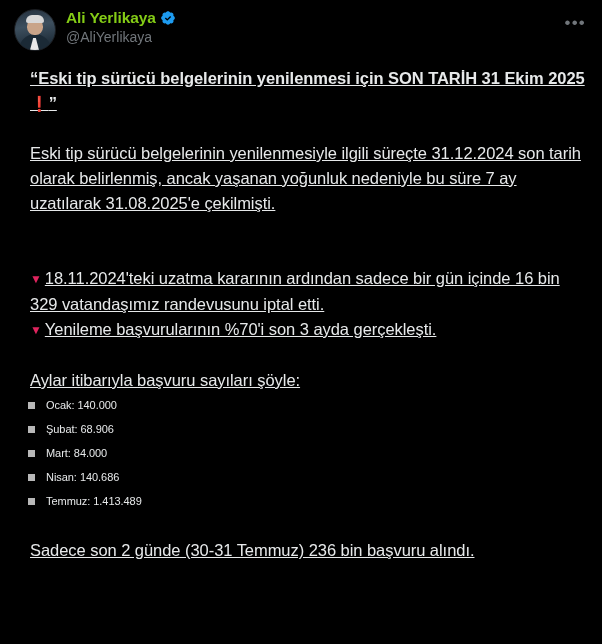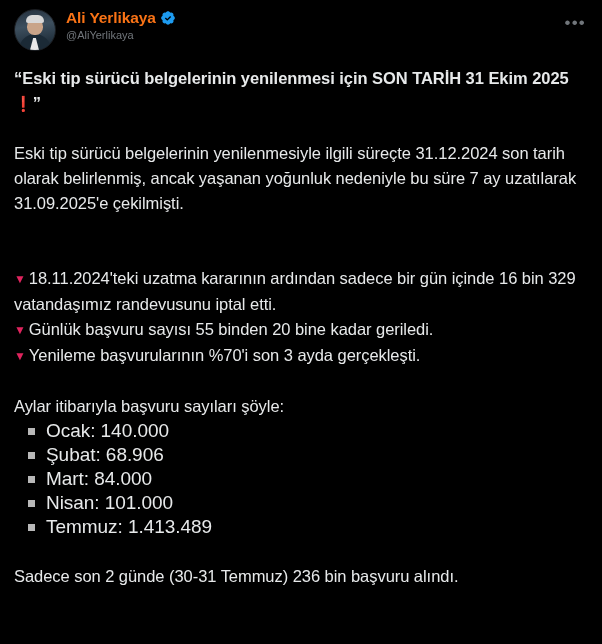--- a/index.html
+++ b/index.html
@@ -81,31 +81,31 @@
     flex: 1 1 auto;
     padding-top: 1px;
   }
   .name-row {
     display: flex;
     align-items: center;
   }
   .display-name {
     font-size: 15.5px;
     font-weight: bold;
-    color: #f97316;
+    color: #84cc16;
     letter-spacing: -0.1px;
   }
   .verified {
     margin-left: 4px;
     display: inline-flex;
     width: 16px;
     height: 16px;
   }
   .handle {
-    font-size: 11px;
+    font-size: 14px;
     color: #71767b;
     margin-top: 2px;
   }
   .more-btn {
     color: #71767b;
     font-size: 17px;
     letter-spacing: 1.2px;
     line-height: 1;
     padding: 4px 2px 4px 8px;
     margin-top: 2px;
@@ -113,21 +113,22 @@
     user-select: none;
   }
   .tweet-body {
     margin-top: 12px;
     font-size: 16.5px;
     line-height: 25px;
     color: #e7e9ea;
     letter-spacing: -0.05px;
   }
   .para {
-    margin: 0 0 0 0;
+    margin: 0 0 0 16px;
+    text-decoration: underline;
   }
   .para.bold {
     font-weight: bold;
     font-size: 16.5px;
     line-height: 25px;
   }
   .spacer {
     height: 25px;
   }
   .spacer-sm {
@@ -156,21 +157,21 @@
   }
   ul.months {
     list-style: none;
     margin: 0;
     padding: 0 0 0 12px;
   }
   ul.months li {
     position: relative;
     padding-left: 20px;
     line-height: 24px;
-    font-size: 19px;
+    font-size: 11px;
   }
   ul.months li::before {
     content: "";
     position: absolute;
     left: 2px;
     top: 9px;
     width: 7px;
     height: 7px;
     background: #b8b8b8;
   }
@@ -209,46 +210,43 @@
 
   <div class="tweet-body">
 
     <div class="para bold">
       <span>“Eski tip sürücü belgelerinin yenilenmesi için SON TARİH 31 Ekim 2025</span>
       <span class="emoji-warn">❗</span><span>”</span>
     </div>
 
     <div class="spacer"></div>
 
-    <div class="para">Eski tip sürücü belgelerinin yenilenmesiyle ilgili süreçte 31.12.2024 son tarih olarak belirlenmiş, ancak yaşanan yoğunluk nedeniyle bu süre 7 ay uzatılarak 31.09.2025'e çekilmişti.</div>
+    <div class="para">Eski tip sürücü belgelerinin yenilenmesiyle ilgili süreçte 31.12.2024 son tarih olarak belirlenmiş, ancak yaşanan yoğunluk nedeniyle bu süre 7 ay uzatılarak 31.08.2025'e çekilmişti.</div>
 
     <div class="spacer"></div>
 
 
     <div class="spacer"></div>
 
     <div class="para">
       <span class="tri">▼</span><span>18.11.2024'teki uzatma kararının ardından sadece bir gün içinde 16 bin 329 vatandaşımız randevusunu iptal etti.</span>
-    </div>
-    <div class="para">
-      <span class="tri">▼</span><span>Günlük başvuru sayısı 55 binden 20 bine kadar geriledi.</span>
     </div>
     <div class="para">
       <span class="tri">▼</span><span>Yenileme başvurularının %70'i son 3 ayda gerçekleşti.</span>
     </div>
 
     <div class="spacer"></div>
 
     <div class="para">Aylar itibarıyla başvuru sayıları şöyle:</div>
 
     <ul class="months">
       <li>Ocak: 140.000</li>
       <li>Şubat: 68.906</li>
       <li>Mart: 84.000</li>
-      <li>Nisan: 101.000</li>
+      <li>Nisan: 140.686</li>
       <li>Temmuz: 1.413.489</li>
     </ul>
 
     <div class="spacer-sm"></div>
 
     <div class="para last-line">Sadece son 2 günde (30-31 Temmuz) 236 bin başvuru alındı.</div>
 
   </div>
 </div>
 

